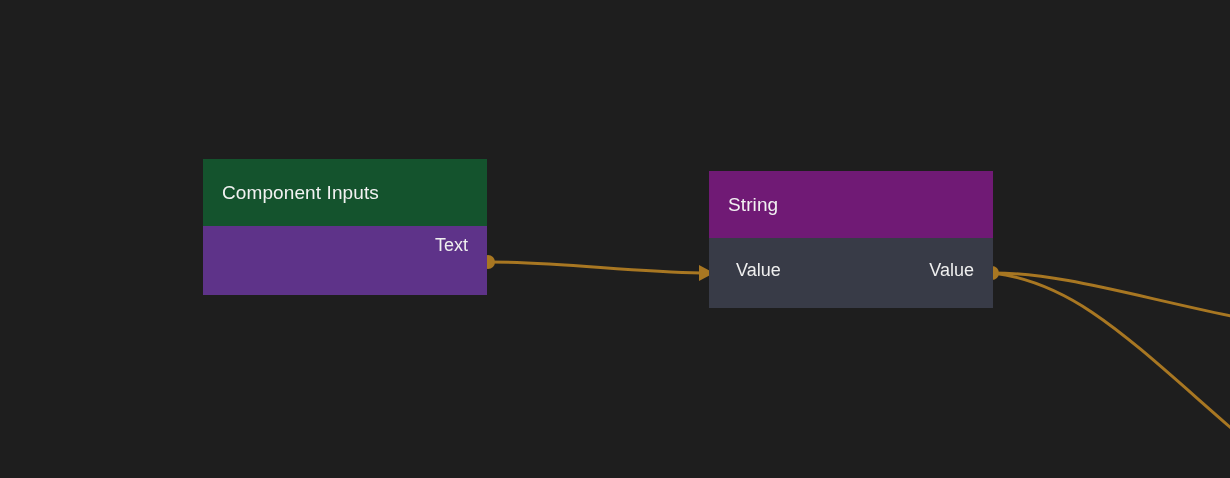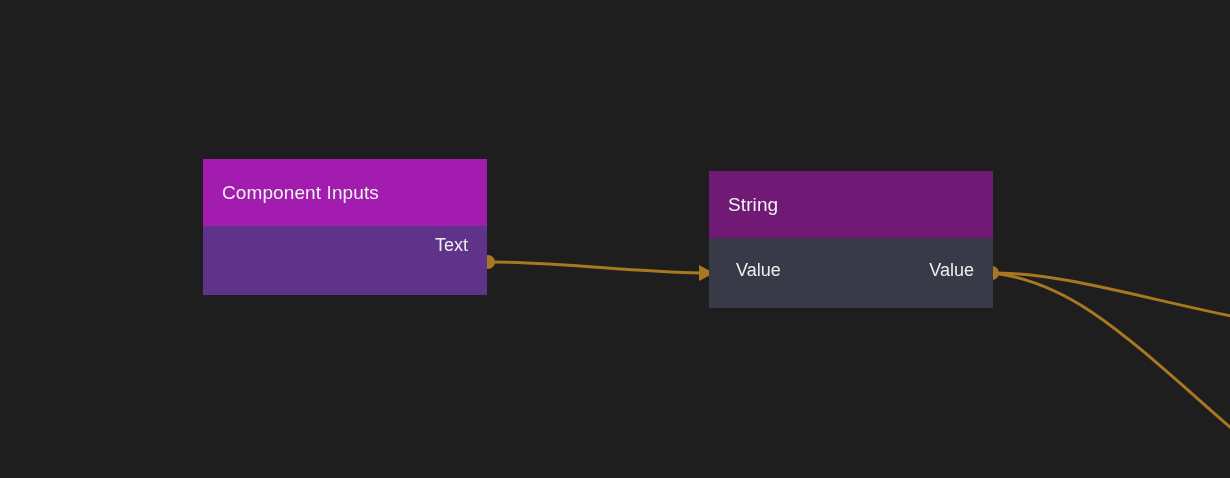--- a/index.html
+++ b/index.html
@@ -81,21 +81,21 @@
   
   #node-component-inputs {
     left: 203px;
     top: 159px;
     width: 284px;
     height: 136px;
     background: #5e3389;
   }
   #node-component-inputs .node-header {
     height: 67px;
-    background: #a21caf;
+    background: #14532d;
     padding: 0 0 0 19px;
   }
   #node-component-inputs .node-body {
     height: 56px;
   }
   #node-component-inputs .port-row {
     padding: 0 19px 0 19px;
   }
   #node-component-inputs .port-row .port-label.out {
     position: relative;

